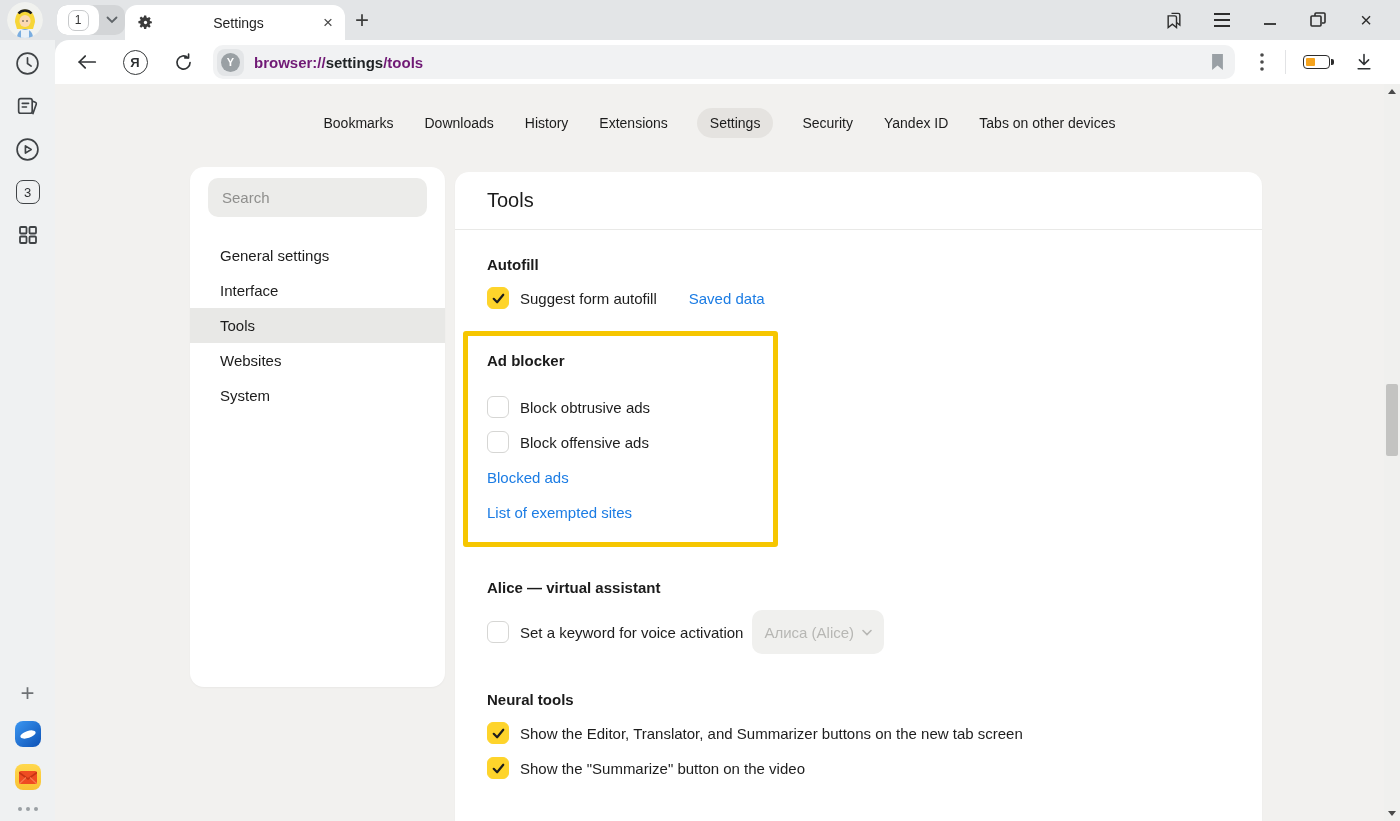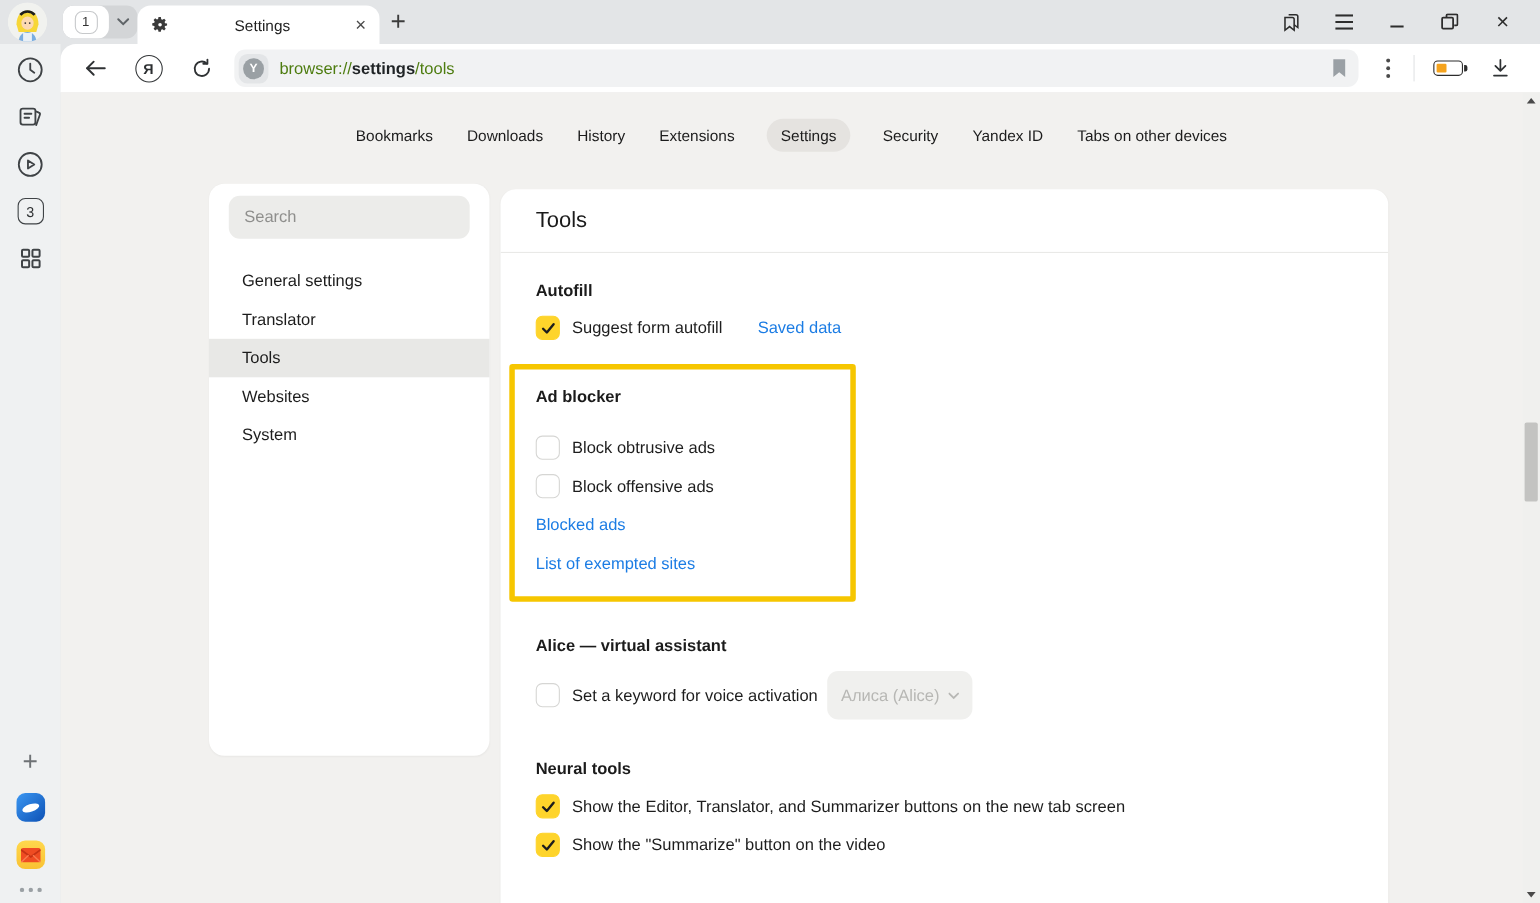--- a/index.html
+++ b/index.html
@@ -40,21 +40,21 @@
   .main-col { flex:1; display:flex; flex-direction:column; min-width:0; }
 
   
   .toolbar { height:44px; background:#fff; border-radius:14px 0 0 0; display:flex; align-items:center; padding:0 12px 0 8px; flex:0 0 44px; }
   .tb-btn { width:48px; height:44px; display:flex; align-items:center; justify-content:center; }
   .ya-circle { width:25px; height:25px; border:1.7px solid #35383a; border-radius:50%; display:flex; align-items:center; justify-content:center; font-size:13px; font-weight:700; color:#2c2f31; }
   .addressbar { flex:1; height:34px; background:#f1f2f3; border-radius:10px; margin:0 10px 0 6px; display:flex; align-items:center; padding:0 10px 0 4px; }
   .site-badge { width:27px; height:27px; background:#e3e5e7; border-radius:8px; display:flex; align-items:center; justify-content:center; margin-right:10px; }
   .site-badge .logo-circle { width:19px; height:19px; background:#9aa0a4; border-radius:50%; color:#fff; font-size:11px; font-weight:700; display:flex; align-items:center; justify-content:center; }
   .url { font-size:15px; flex:1; white-space:nowrap; overflow:hidden; }
-  .url .dim { color:#4d7c0f; }
+  .url .dim { color:#701a75;font-weight:bold; }
   .url .host { color:#1f2325; font-weight:600; }
   .tb-divider { width:1px; height:24px; background:#e2e3e5; margin:0 6px; }
   .battery { position:relative; width:27px; height:14px; border:1.6px solid #2c2c2c; border-radius:4px; }
   .battery::after { content:""; position:absolute; right:-5px; top:3px; width:3px; height:6px; background:#2c2c2c; border-radius:0 2px 2px 0; }
   .battery .charge { position:absolute; left:2px; top:2px; width:9px; height:8px; background:#f5a31d; border-radius:1px; }
 
   
   .page { flex:1; position:relative; background:#f2f1ef; min-height:0; }
   .nav-tabs { position:absolute; top:24px; left:0; right:16px; display:flex; justify-content:center; align-items:center; gap:27px; font-size:14px; color:#1c1c1c; }
   .nav-tab { padding:7px 2px; white-space:nowrap; }
@@ -279,21 +279,21 @@
           <span class="nav-tab">Yandex ID</span>
           <span class="nav-tab">Tabs on other devices</span>
         </div>
 
         <div class="settings-card">
           <div class="search-box">
             <input type="text" placeholder="Search" style="">
           </div>
           <div class="side-list">
             <div class="side-item">General settings</div>
-            <div class="side-item">Translator</div>
+            <div class="side-item">Interface</div>
             <div class="side-item selected">Tools</div>
             <div class="side-item">Websites</div>
             <div class="side-item">System</div>
           </div>
         </div>
 
         <div class="main-card">
           <div class="card-header">
             <h1>Tools</h1>
           </div>

